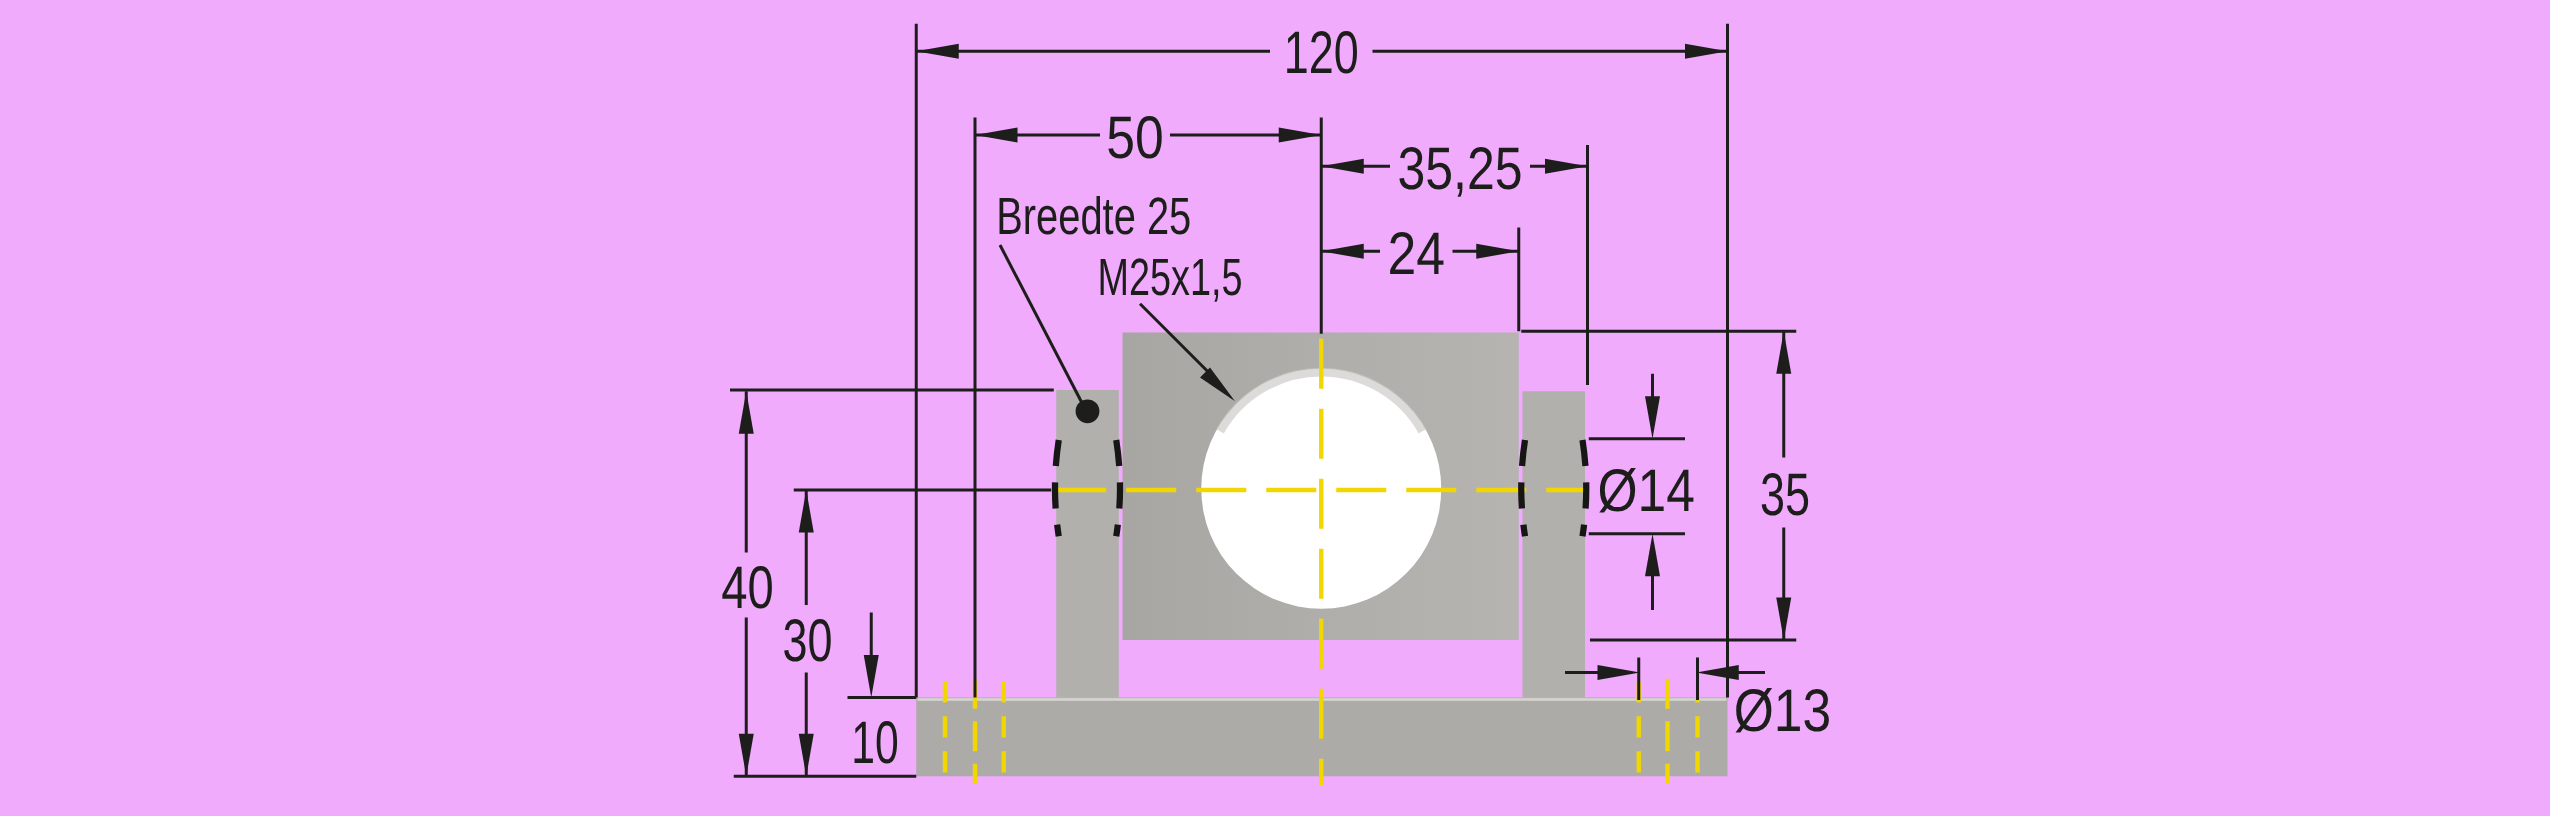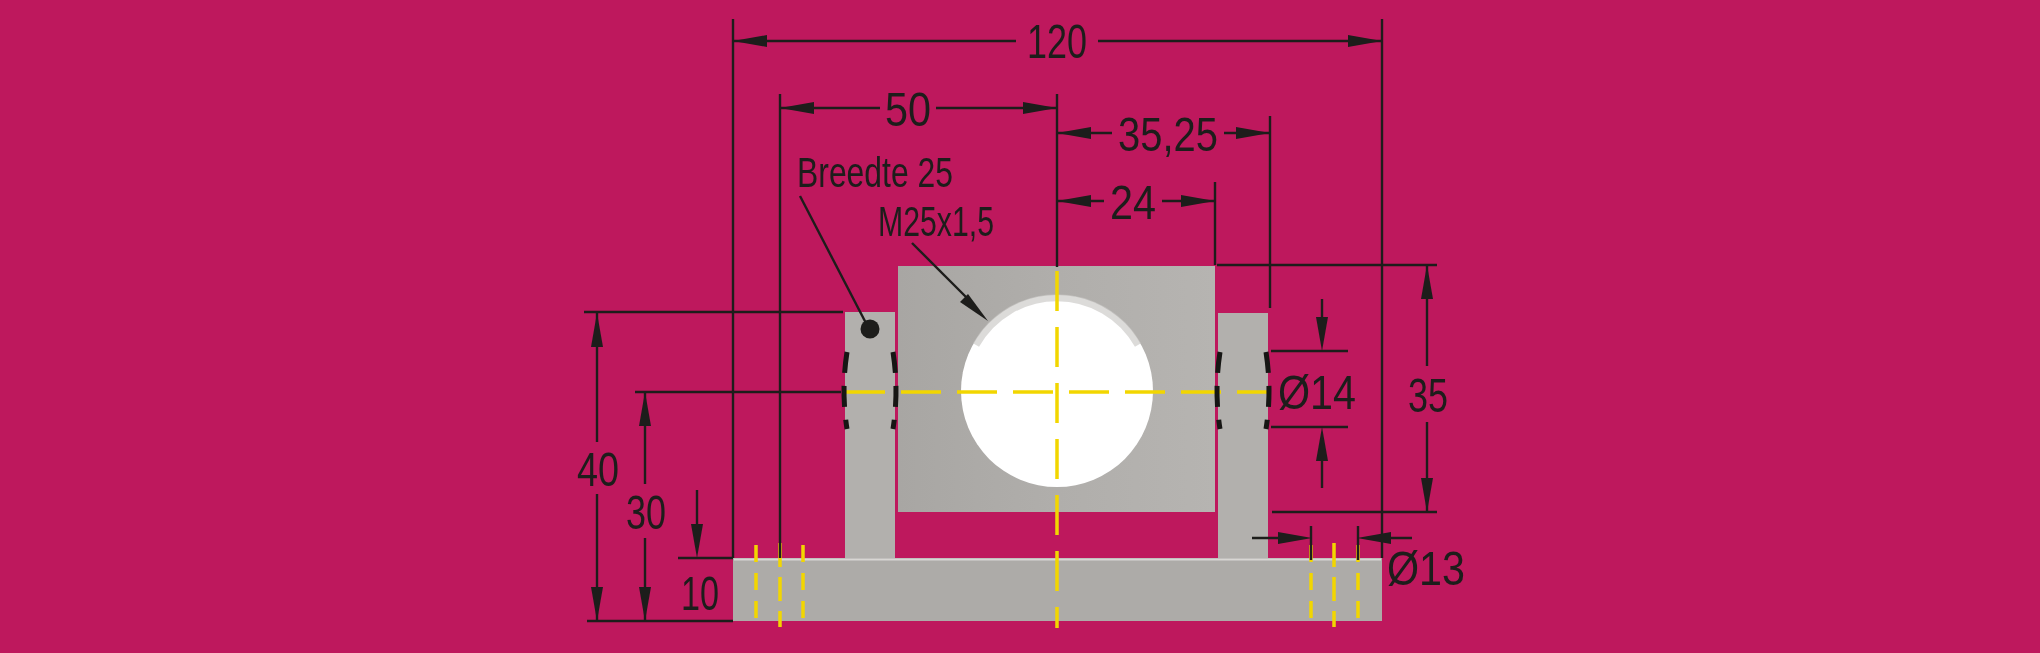--- a/index.html
+++ b/index.html
@@ -1,16 +1,16 @@
 <!DOCTYPE html>
 <html><head>
 <meta charset="utf-8">
 <style>
   html,body{margin:0;padding:0;background:#ffffff;}
-  .stage{position:relative;width:2040px;height:653px;background:#be185d;overflow:hidden;}
+  .stage{position:relative;width:2040px;height:653px;background:#f0abfc;overflow:hidden;}
   svg{display:block;}
   text{font-family:"Liberation Sans",sans-serif;fill:#1d1d1b;}
   .dimtxt{font-size:48px;}
   .labtxt{font-size:42px;}
 </style>
 </head>
 <body>
 
 <div class="stage">
 <svg width="2040" height="653" viewBox="0 0 2040 653">

